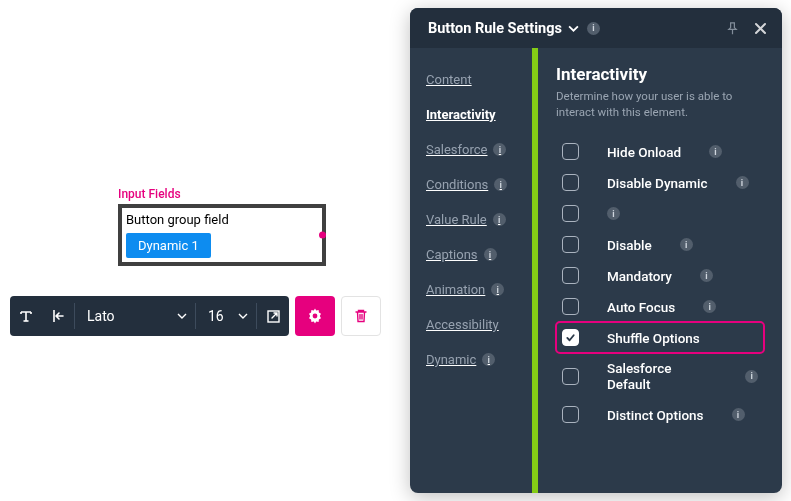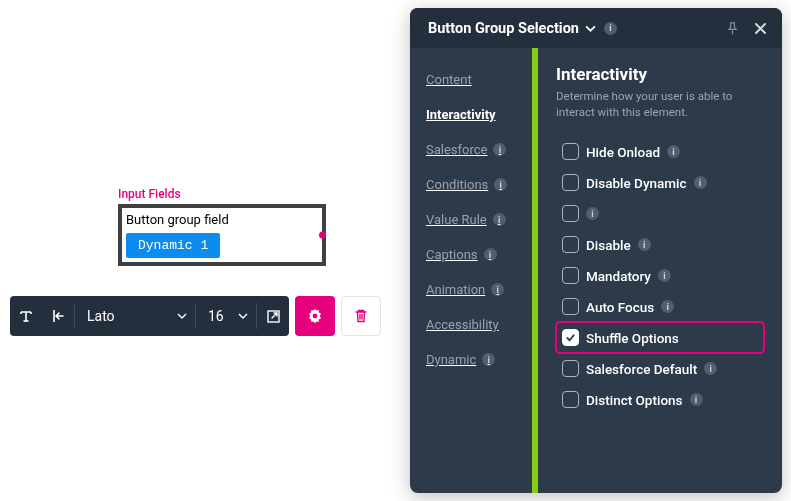--- a/index.html
+++ b/index.html
@@ -38,21 +38,20 @@
     padding: 2px 4px 4px 2px;
   }
   .chip {
     display: inline-block;
     background: #0d8cf0;
     color: #fff;
     font-size: 13px;
     padding: 5px 12px;
     border-radius: 2px;
     margin: 2px 0 2px 2px;
-    font-family: Liberation Mono, monospace;
   }
   .handle {
     position: absolute;
     right: -4px;
     top: 50%;
     transform: translateY(-50%);
     width: 7px;
     height: 7px;
     background: #e6007e;
     border-radius: 50%;
@@ -213,21 +212,21 @@
   }
   .content-sub {
     font-size: 11.5px;
     color: #9aa5b2;
     line-height: 1.4;
     margin-bottom: 16px;
   }
   .option-row {
     display: flex;
     align-items: center;
-    gap: 7px;
+    gap: 28px;
     padding: 7px 6px;
     cursor: pointer;
     border-radius: 4px;
   }
   .option-row.highlight {
     outline: 2.5px solid #e6007e;
     outline-offset: -1px;
   }
   .cbox {
     width: 17px;
@@ -310,21 +309,21 @@
   </div>
   <div class="tool-white">
     <svg width="16" height="16" viewBox="0 0 16 16">
         <path d="M3 4 H13 M5.5 4 V2.5 H10.5 V4 M4.5 4 L5 13.5 H11 L11.5 4 M7 6.5 V11 M9 6.5 V11" stroke="#e6007e" fill="none" stroke-width="1.4" stroke-linecap="round"></path>
       </svg>
   </div>
 </div>
 
 <div class="panel">
   <div class="panel-header">
-    <span class="panel-title">Button Group Selection</span>
+    <span class="panel-title">Button Rule Settings</span>
     <svg class="chev-down" width="11" height="7" viewBox="0 0 10 6">
         <path d="M1 1 L5 5 L9 1" stroke="#fff" fill="none" stroke-width="1.6"></path>
       </svg>
     <i class="info-dot">i</i>
     <div class="panel-header-spacer"></div>
     <div class="pin-icon">
       <svg width="15" height="15" viewBox="0 0 16 16">
           <path d="M6 2 H10 L10 7 L12 9 H4 L6 7 Z M8 9 V14" stroke-width="1.3"></path>
         </svg>
     </div>

